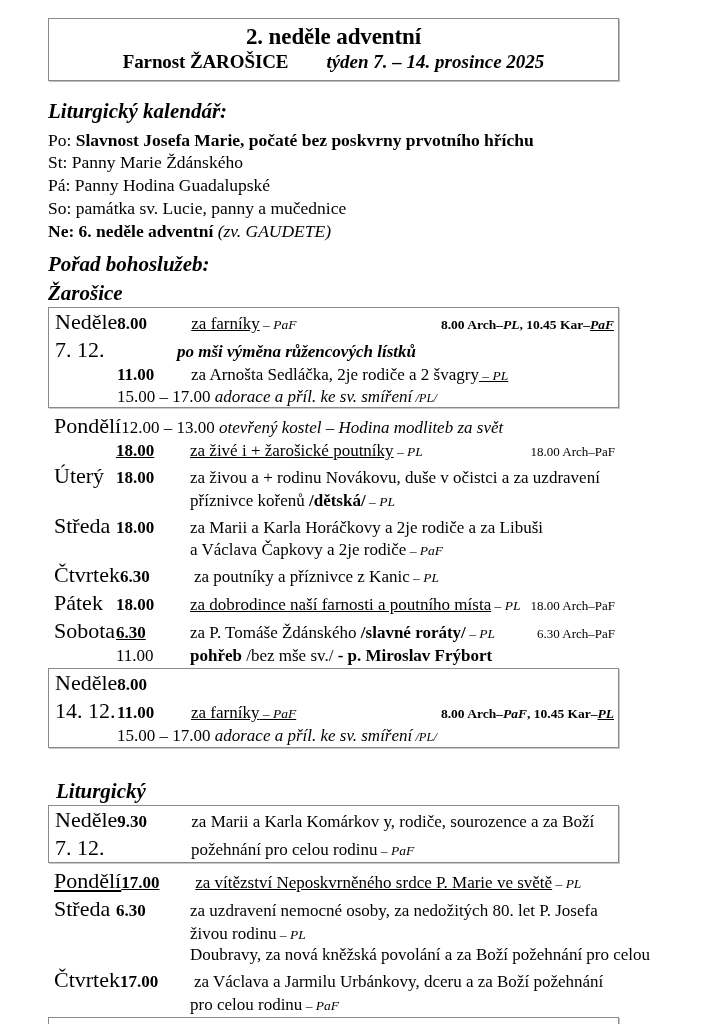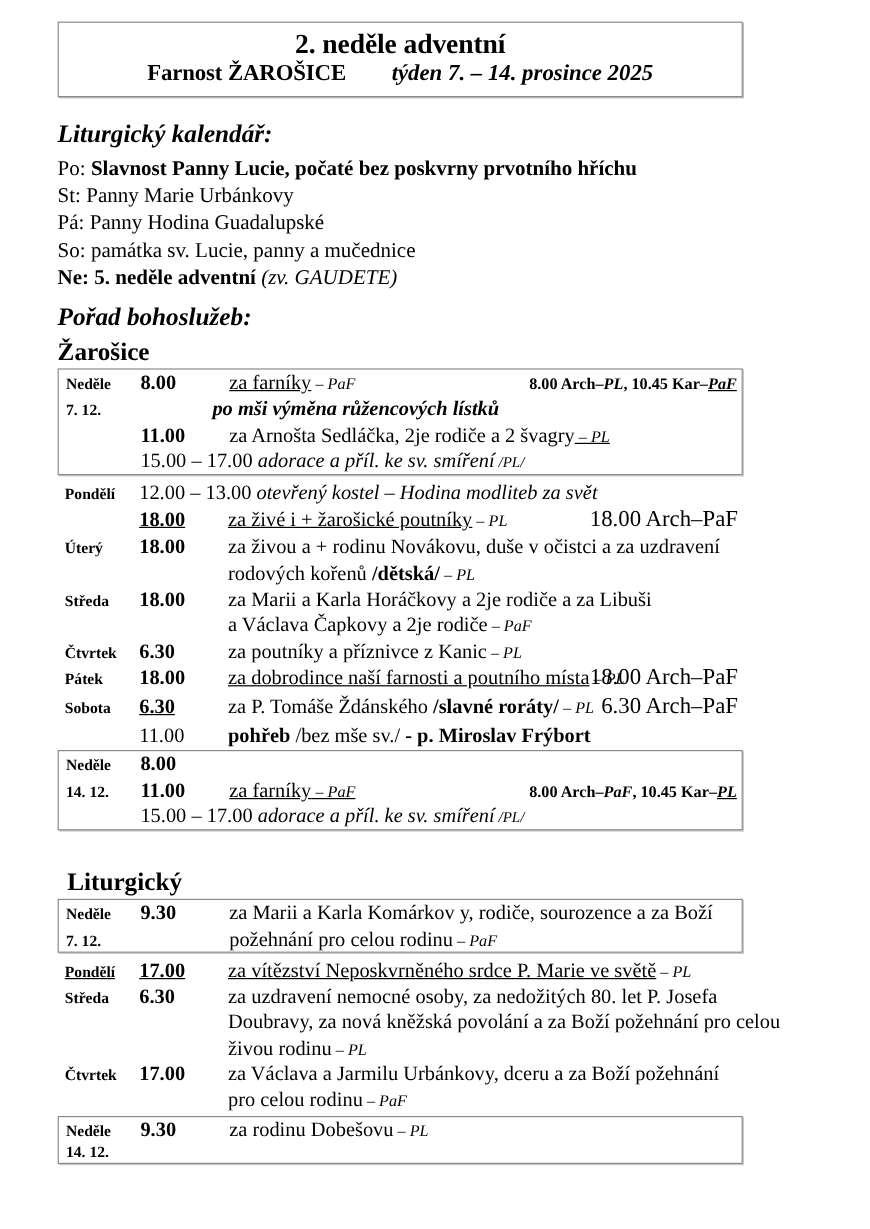--- a/index.html
+++ b/index.html
@@ -56,20 +56,21 @@
     font-size: 21px;
     font-weight: bold;
     font-style: italic;
     margin: 6px 0 5px 0;
   }
   .village-title {
     font-size: 21px;
     font-weight: bold;
     margin: 4px 0 2px 0;
     line-height: 1.1;
+    font-style: italic;
   }
   .village-title.indent { padding-left: 8px; }
 
   
   .cal-list { margin: 0 0 10px 0; }
   .cal-line {
     font-size: 17.5px;
     line-height: 1.30;
     white-space: nowrap;
   }
@@ -91,22 +92,21 @@
   .row {
     display: flex;
     align-items: baseline;
     font-size: 17px;
     line-height: 1.27;
     padding: 0 4px 0 6px;
     white-space: nowrap;
   }
   .c-day {
     flex: 0 0 62px;
-    font-size: 13px;
-    font-weight: bold;
+    font-size: 22px;
   }
   .c-time {
     flex: 0 0 74px;
     font-weight: bold;
     font-size: 17px;
   }
   .c-time.plainwt { font-weight: normal; }
   .c-text {
     flex: 1 1 auto;
     min-width: 0;
@@ -132,45 +132,45 @@
   .tiny-it {
     font-size: 12.5px;
     font-style: italic;
   }
   .note-big {
     font-size: 13.5px;
     font-weight: bold;
   }
   .note-big .it { font-style: italic; }
   .note-sm {
-    font-size: 19px;
+    font-size: 13px;
   }
 
   .indent-60 { padding-left: 60px; }
   .indent-74 { padding-left: 74px; }
 
   .gap-lg { height: 26px; }
 </style>
 </head>
 <body>
 
 <div class="page">
 
   <div class="header-box">
     <div class="header-title">2. neděle adventní</div>
     <div class="header-sub"><span class="parish">Farnost ŽAROŠICE</span><span class="week">týden 7. – 14. prosince 2025</span></div>
   </div>
 
   <div class="section-title">Liturgický kalendář:</div>
   <div class="cal-list">
-    <div class="cal-line"><span>Po: </span><span class="b">Slavnost Panny Lucie, počaté bez poskvrny prvotního hříchu</span></div>
-    <div class="cal-line"><span>St: </span><span>Panny Marie Urbánkovy</span></div>
+    <div class="cal-line"><span>Po: </span><span class="b">Slavnost Josefa Marie, počaté bez poskvrny prvotního hříchu</span></div>
+    <div class="cal-line"><span>St: </span><span>Panny Marie Ždánského</span></div>
     <div class="cal-line"><span>Pá: </span><span>Panny Hodina Guadalupské</span></div>
     <div class="cal-line"><span>So: </span><span>památka sv. Lucie, panny a mučednice</span></div>
-    <div class="cal-line"><span class="b">Ne: </span><span class="b">5. neděle adventní</span><span class="i"> (zv. GAUDETE)</span></div>
+    <div class="cal-line"><span class="b">Ne: </span><span class="b">6. neděle adventní</span><span class="i"> (zv. GAUDETE)</span></div>
   </div>
 
   <div class="section-title">Pořad bohoslužeb:</div>
 
   <div class="village-title">Žarošice</div>
 
   <div class="block boxed">
     <div class="row">
       <span class="c-day">Neděle</span>
       <span class="c-time">8.00</span>
@@ -203,21 +203,21 @@
       <span class="c-text"><span class="u">za živé i + žarošické poutníky</span><span class="small-it"> – PL</span></span>
       <span class="c-right note-sm"><span>18.00 Arch–PaF</span></span>
     </div>
     <div class="row">
       <span class="c-day">Úterý</span>
       <span class="c-time">18.00</span>
       <span class="c-text">za živou a + rodinu Novákovu, duše v očistci a za uzdravení</span>
     </div>
     <div class="row">
       <span class="c-day"></span>
-      <span class="span-all indent-74"><span>rodových kořenů</span><span class="bold"> /dětská/</span><span class="small-it"> – PL</span></span>
+      <span class="span-all indent-74"><span>příznivce kořenů</span><span class="bold"> /dětská/</span><span class="small-it"> – PL</span></span>
     </div>
     <div class="row">
       <span class="c-day">Středa</span>
       <span class="c-time">18.00</span>
       <span class="c-text">za Marii a Karla Horáčkovy a 2je rodiče a za Libuši</span>
     </div>
     <div class="row">
       <span class="c-day"></span>
       <span class="span-all indent-74"><span>a Václava Čapkovy a 2je rodiče</span><span class="small-it"> – PaF</span></span>
     </div>
@@ -284,25 +284,25 @@
       <span class="c-time u">17.00</span>
       <span class="c-text"><span class="u">za vítězství Neposkvrněného srdce P. Marie ve světě</span><span class="small-it"> – PL</span></span>
     </div>
     <div class="row">
       <span class="c-day">Středa</span>
       <span class="c-time">6.30</span>
       <span class="c-text">za uzdravení nemocné osoby, za nedožitých 80. let  P. Josefa</span>
     </div>
     <div class="row">
       <span class="c-day"></span>
+      <span class="span-all indent-74"><span>živou rodinu</span><span class="small-it"> – PL</span></span>
+    </div>
+    <div class="row">
+      <span class="c-day"></span>
       <span class="span-all indent-74">Doubravy, za nová kněžská povolání a za Boží požehnání pro celou</span>
-    </div>
-    <div class="row">
-      <span class="c-day"></span>
-      <span class="span-all indent-74"><span>živou rodinu</span><span class="small-it"> – PL</span></span>
     </div>
     <div class="row">
       <span class="c-day">Čtvrtek</span>
       <span class="c-time">17.00</span>
       <span class="c-text">za Václava a Jarmilu Urbánkovy, dceru a za Boží požehnání</span>
     </div>
     <div class="row">
       <span class="c-day"></span>
       <span class="span-all indent-74"><span>pro celou rodinu</span><span class="small-it"> – PaF</span></span>
     </div>

